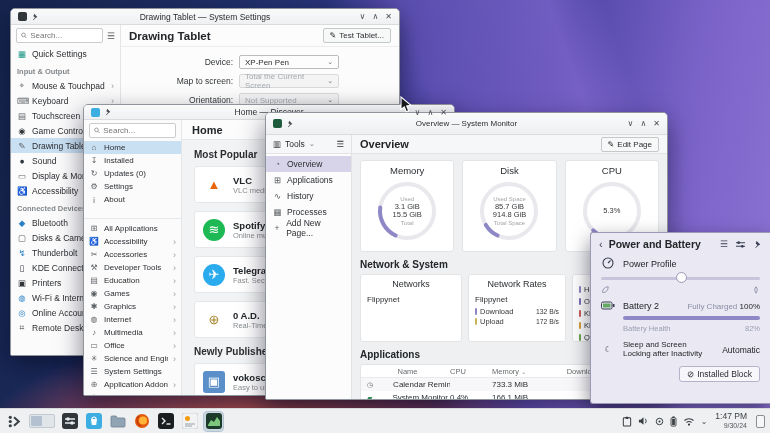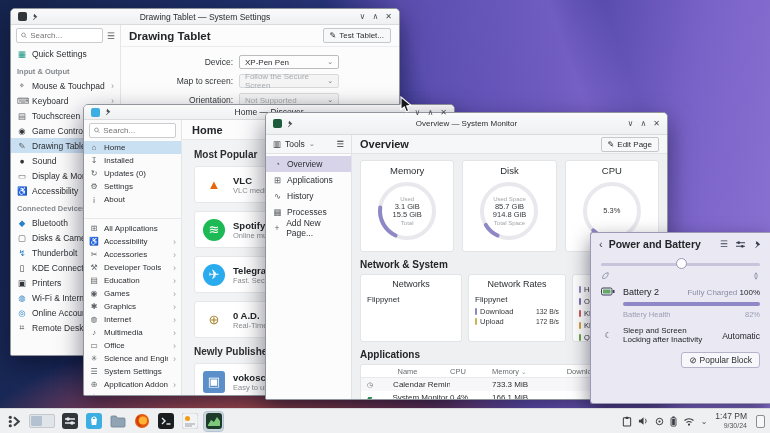--- a/index.html
+++ b/index.html
@@ -318,21 +318,21 @@
               <span class="flabel">Device:</span>
               <span class="fdrop" data-dis="false">
                 <span>XP-Pen Pen</span>
                 <span class="dcar">⌄</span>
               </span>
             </div>
 
             <div class="frow">
               <span class="flabel">Map to screen:</span>
               <span class="fdrop" data-dis="true">
-                <span>Follow the Secure Screen</span>
+                <span>Total the Current Screen</span>
                 <span class="dcar">⌄</span>
               </span>
             </div>
 
             <div class="frow">
               <span class="flabel">Orientation:</span>
               <span class="fdrop" data-dis="true">
                 <span>Not Supported</span>
                 <span class="dcar">⌄</span>
               </span>
@@ -781,20 +781,29 @@
           <path d="M1 3 h10 M1 7 h10" stroke="#3a3e52" stroke-width="1.2"></path>
           <circle cx="4" cy="3" r="1.5" fill="#3a3e52"></circle>
           <circle cx="8" cy="7" r="1.5" fill="#3a3e52"></circle>
         </svg>
       <svg width="9" height="9" viewBox="0 0 10 10">
           <path d="M4 1 L8 5 L6 6 L3 9 L2.5 8.5 L5 5.5 L3 4 Z" fill="#3a3e52"></path>
         </svg>
     </span>
   </div>
   <div class="pcontent">
+    <div class="prow">
+      <span class="pic">
+        <svg width="12" height="12" viewBox="0 0 12 12">
+            <circle cx="6" cy="6" r="5" fill="none" stroke="#3a3e52" stroke-width="1.1"></circle>
+            <path d="M6 6 L8.5 3.5" stroke="#3a3e52" stroke-width="1.1"></path>
+          </svg>
+      </span>
+      <span>Power Profile</span>
+    </div>
     <div class="pslider">
       <span class="ptrack"></span>
       <span class="pthumb"></span>
     </div>
     <div class="pends">
       <svg width="8" height="8" viewBox="0 0 10 10">
           <path d="M2 8 C2 3 6 1 9 1 C9 6 5 9 2 8 Z" fill="none" stroke="#7d819a" stroke-width="1"></path>
         </svg>
       <svg width="8" height="8" viewBox="0 0 10 10">
           <path d="M5 1 C7 3 7 6 5 9 C3 6 3 3 5 1 Z" fill="none" stroke="#7d819a" stroke-width="1"></path>
@@ -817,21 +826,21 @@
       <b>82%</b>
     </div>
     <div class="psleep">
       <span class="pic">☾</span>
       <span class="lbl">Sleep and Screen Locking after Inactivity</span>
       <span class="val">Automatic</span>
     </div>
     <div class="pbtnrow">
       <span class="pbtn">
         <i>⊘</i>
-        <span>Popular Block</span>
+        <span>Installed Block</span>
       </span>
     </div>
   </div>
 </div>
 
 <div id="taskbar">
   <span class="task">
     <svg width="15" height="15" viewBox="0 0 16 16">
       <circle cx="3.5" cy="3.5" r="1.7" fill="#3b4045"></circle>
         <circle cx="3.5" cy="8" r="1.7" fill="#3b4045"></circle>

